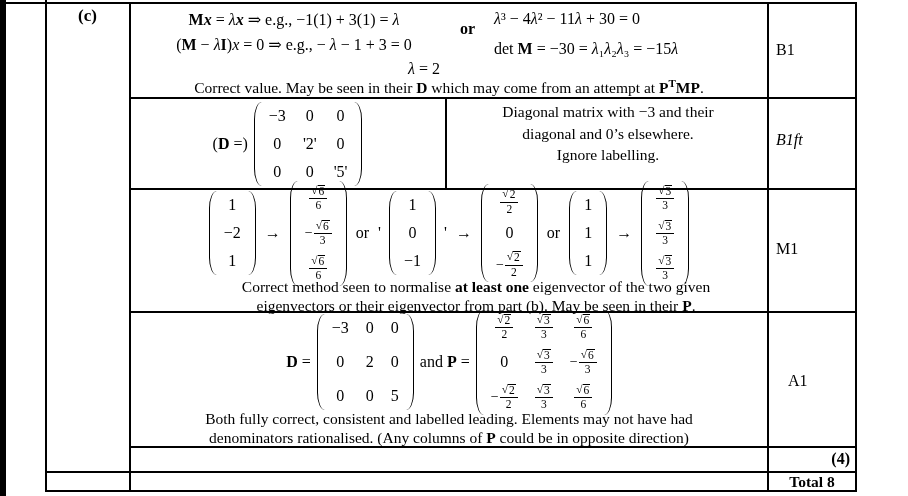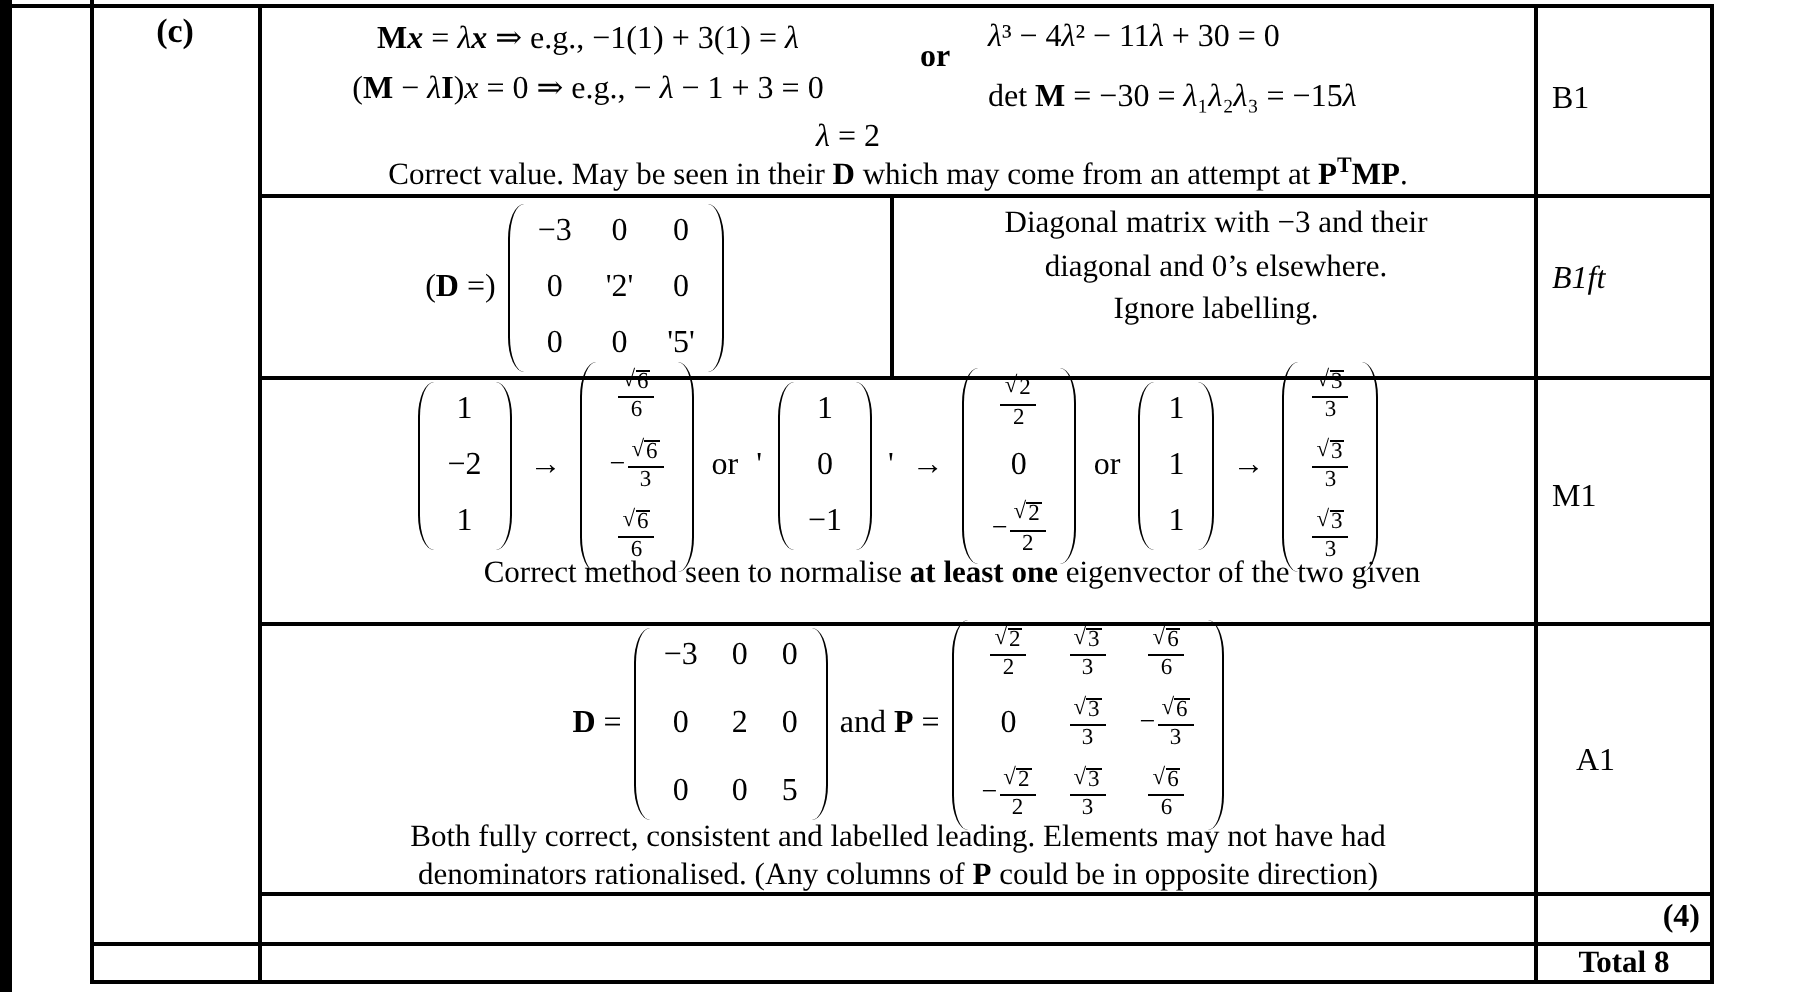--- a/index.html
+++ b/index.html
@@ -235,20 +235,21 @@
               </span>
               <span class="fden">3</span>
             </span>
           </span>
         </span>
         <span class="paren pr"></span>
       </span>
   </div>
   <div class="abs center fs15" style="left:132px;top:277px;width:634px;line-height:19px;margin-left:27px;">
     <div>Correct method seen to normalise <b>at least one</b> eigenvector of the two given</div>
+    <div>eigenvectors or their eigenvector from part (b). May be seen in their <b>P</b>.</div>
   </div>
   <div class="abs mark" style="left:776px;top:240px;">M1</div>
 
   <div class="abs flexrow fs16" style="left:130px;top:314px;width:638px;height:96px;gap:6px;">
     <span><b>D</b> =</span>
     <span class="tall mat">
         <span class="paren pl"></span>
         <span class="mgrid" style="grid-template-columns:repeat(3,auto);row-gap:14px;">
           <span class="mcell">−3</span>
           <span class="mcell">0</span>

